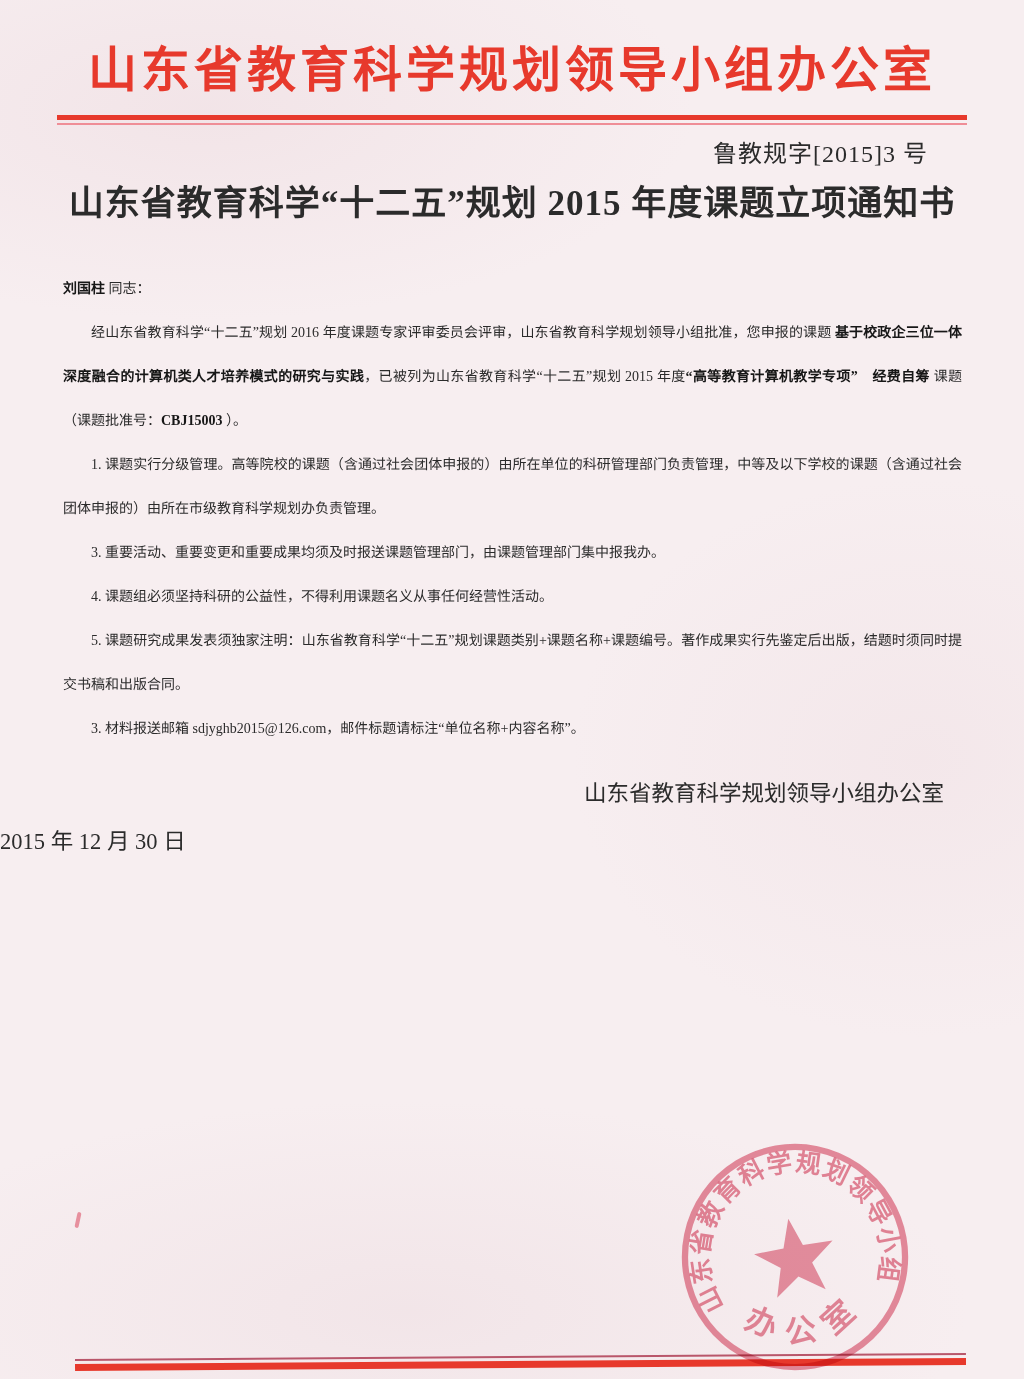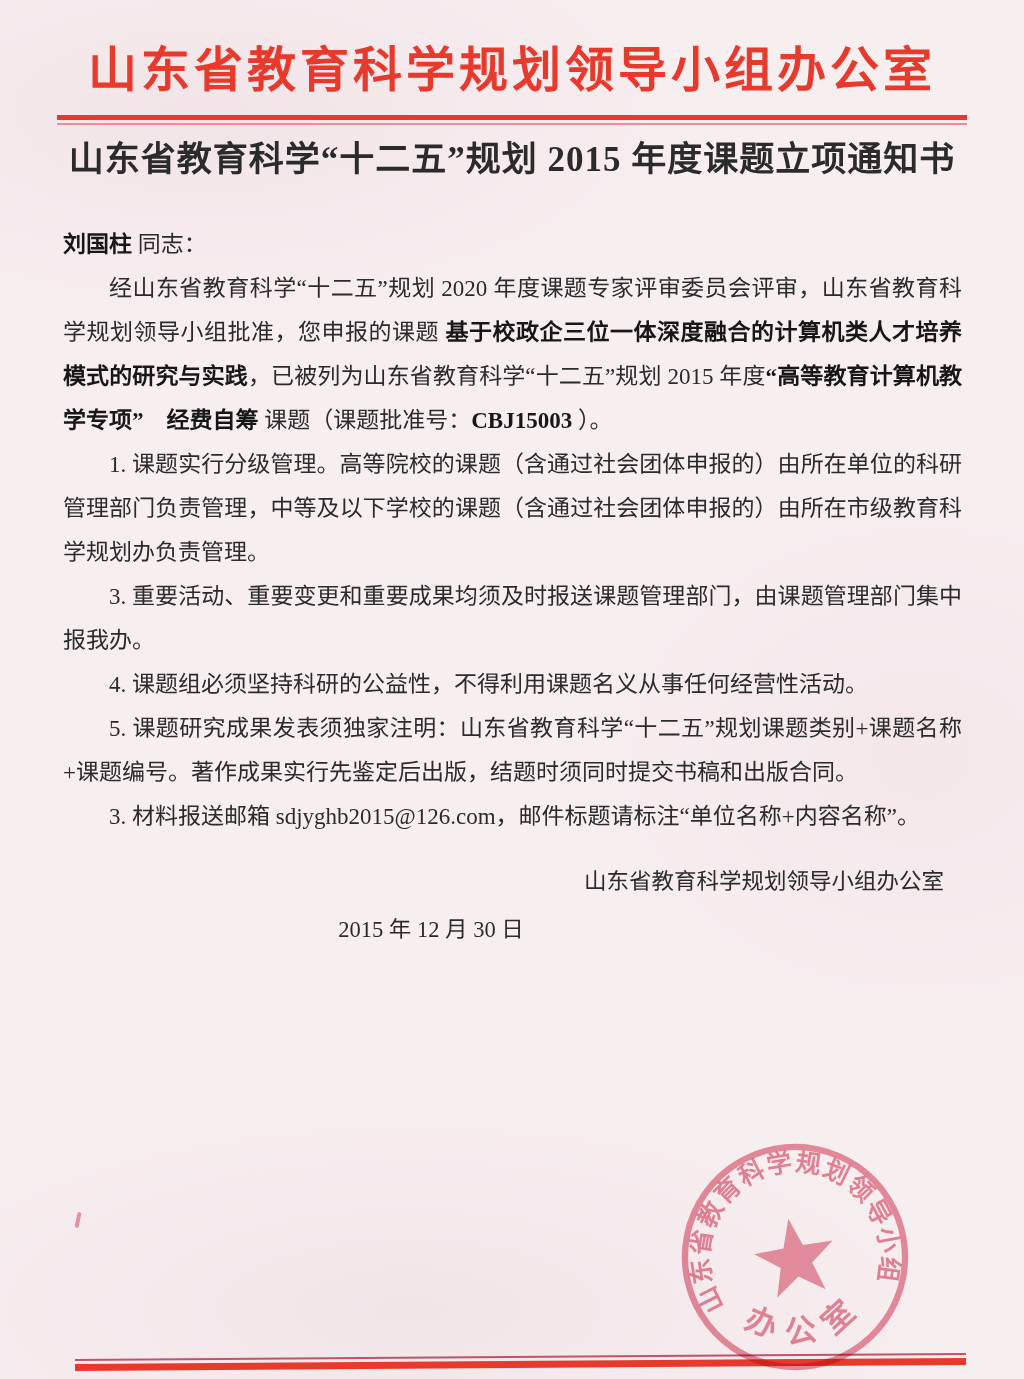--- a/index.html
+++ b/index.html
@@ -42,30 +42,30 @@
     margin-top: 5px;
     text-align: center;
     font-size: 35px;
     font-weight: bold;
     letter-spacing: 1px;
     white-space: nowrap;
   }
 
   .body-text {
     margin: 42px 62px 0 63px;
-    font-size: 23px;
+    font-size: 14px;
     line-height: 44px;
     text-align: justify;
   }
   .para { margin: 0; }
   .para.indent { text-indent: 2em; }
   .b { font-weight: bold; color: #171717; }
 
   .sign-org  { margin-top: 24px; text-align: right; padding-right: 80px;  font-size: 22.5px; }
-  .sign-date { margin-top: 16px; text-align: center; padding-right: 162px; font-size: 22.5px; }
+  .sign-date { margin-top: 16px; text-align: left; padding-right: 162px; font-size: 22.5px; }
 
   .rule-bottom { position: absolute; left: 75px; right: 58px; top: 1326px; transform: rotate(-0.4deg); }
   .rule-bottom .thin  { height: 2px; }
   .rule-bottom .thick { height: 7px; margin-top: 3px; }
 
   .seal {
     position: absolute;
     left: 664px; top: 1096px;
     width: 262px; height: 262px;
     mix-blend-mode: multiply;
@@ -87,26 +87,27 @@
 
 <div class="page">
 
   <div class="letterhead" style="color:#e7392c;">山东省教育科学规划领导小组办公室</div>
 
   <div class="rule-top">
     <div class="thick" style="background:#e7392c;"></div>
     <div class="thin" style="background:#ef8d96;"></div>
   </div>
 
+  <div class="doc-number">鲁教规字[2015]3 号</div>
 
   <div class="doc-title">山东省教育科学“十二五”规划 2015 年度课题立项通知书</div>
 
   <div class="body-text">
       <p class="para"><span class="b">刘国柱</span><span> 同志：</span></p>
-      <p class="para indent"><span>经山东省教育科学“十二五”规划 2020 年度课题专家评审委员会评审，山东省教育科学规划领导小组批准，您申报的课题 </span><span class="b">基于校政企三位一体深度融合的计算机类人才培养模式的研究与实践</span><span>，已被列为山东省教育科学“十二五”规划 2015 年度</span><span class="b">“高等教育计算机教学专项”</span><span>　</span><span class="b">经费自筹</span><span> 课题（课题批准号：</span><span class="b">CBJ15003</span><span> ）。</span></p>
+      <p class="para indent"><span>经山东省教育科学“十二五”规划 2016 年度课题专家评审委员会评审，山东省教育科学规划领导小组批准，您申报的课题 </span><span class="b">基于校政企三位一体深度融合的计算机类人才培养模式的研究与实践</span><span>，已被列为山东省教育科学“十二五”规划 2015 年度</span><span class="b">“高等教育计算机教学专项”</span><span>　</span><span class="b">经费自筹</span><span> 课题（课题批准号：</span><span class="b">CBJ15003</span><span> ）。</span></p>
       <p class="para indent"><span>1. 课题实行分级管理。高等院校的课题（含通过社会团体申报的）由所在单位的科研管理部门负责管理，中等及以下学校的课题（含通过社会团体申报的）由所在市级教育科学规划办负责管理。</span></p>
       <p class="para indent"><span>3. 重要活动、重要变更和重要成果均须及时报送课题管理部门，由课题管理部门集中报我办。</span></p>
       <p class="para indent"><span>4. 课题组必须坚持科研的公益性，不得利用课题名义从事任何经营性活动。</span></p>
       <p class="para indent"><span>5. 课题研究成果发表须独家注明：山东省教育科学“十二五”规划课题类别+课题名称+课题编号。著作成果实行先鉴定后出版，结题时须同时提交书稿和出版合同。</span></p>
       <p class="para indent"><span>3. 材料报送邮箱 sdjyghb2015@126.com，邮件标题请标注“单位名称+内容名称”。</span></p>
     </div>
 
   <div class="sign-org">山东省教育科学规划领导小组办公室</div>
   <div class="sign-date">2015 年 12 月 30 日</div>
 

